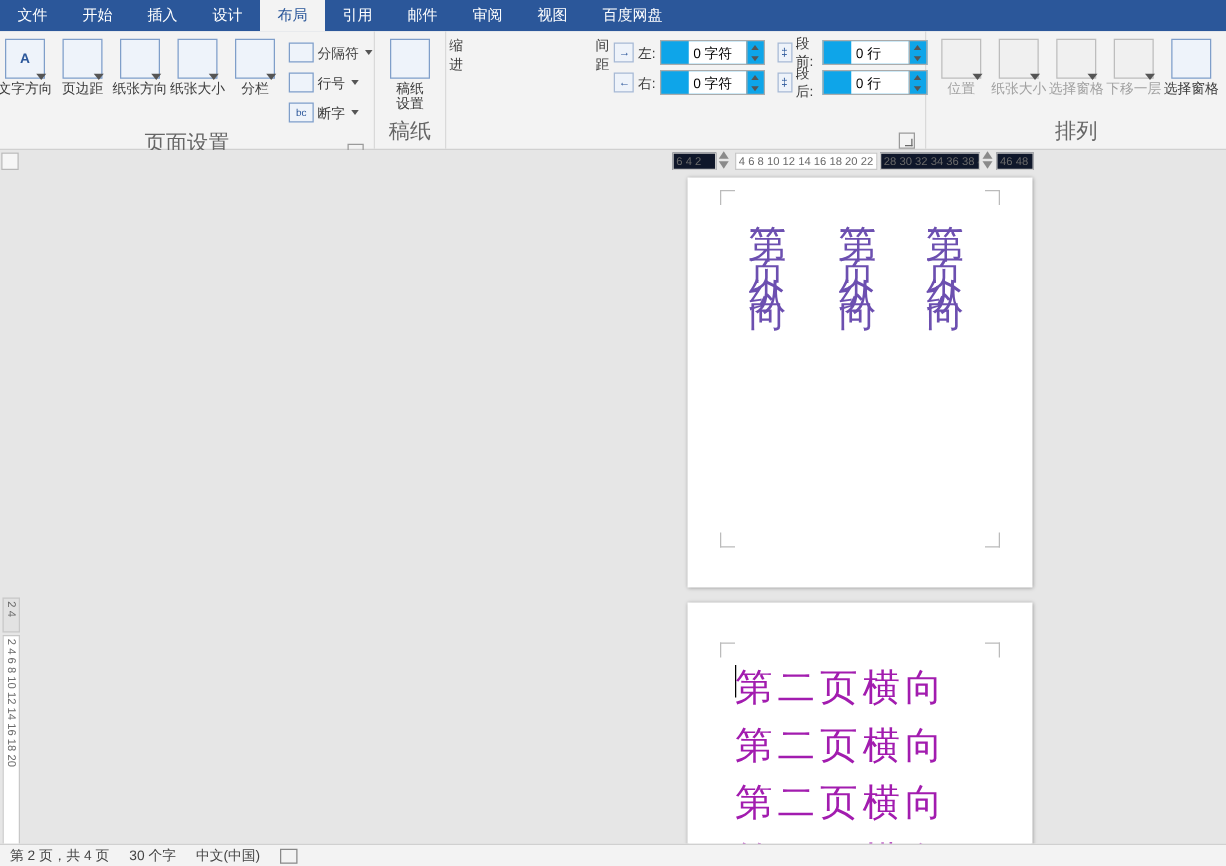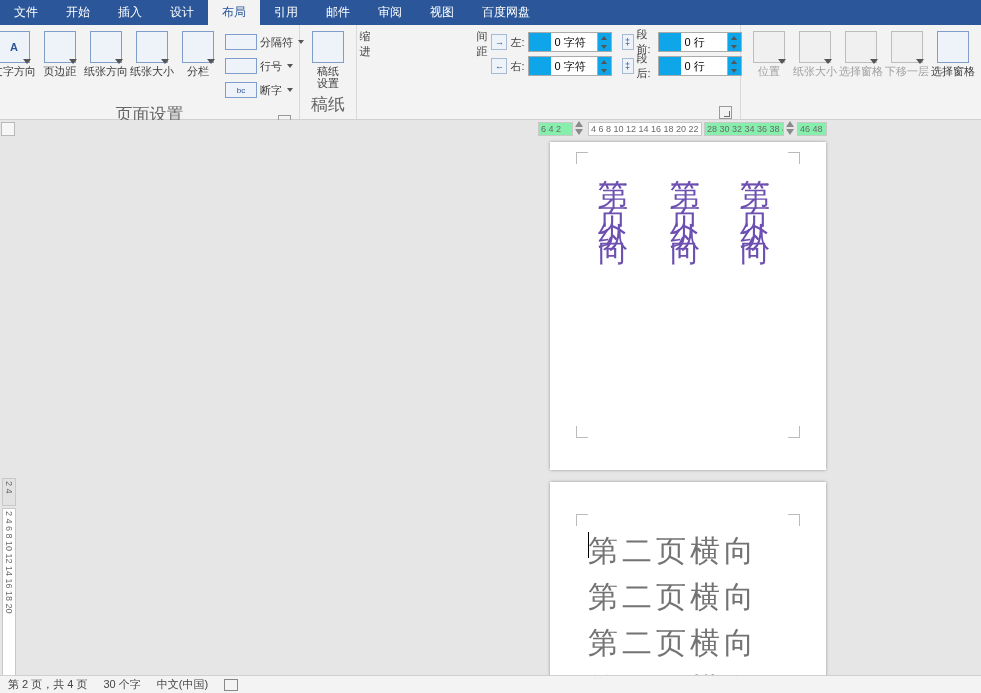--- a/index.html
+++ b/index.html
@@ -18,21 +18,21 @@
 .group-body { flex: 1; display: flex; align-items: flex-start; gap: 2px; padding-top: 2px; }
 .group-label { font-size: 17px; color: #666; padding: 2px 0 3px 0; text-align: center; width: 100%; }
 .bigbtn { width: 44px; display: flex; flex-direction: column; align-items: center; gap: 2px; color: #3b3b3b; font-size: 11px; line-height: 12px; text-align: center; cursor: pointer; padding-top: 2px; }
 .bigbtn.disabled { color: #a0a0a0; }
 .bigicon { width: 32px; height: 32px; border: 1px solid #7f9ec9; background: #eef3fa; position: relative; }
 .bigicon.grayicon { border-color: #bdbdbd; background: #f0f0f0; }
 .bigicon.arrow::after { content:""; position:absolute; right:-2px; bottom:-2px; border-left:4px solid transparent; border-right:4px solid transparent; border-top:5px solid #555; }
 .stack { display:flex; flex-direction:column; gap:2px; padding-top:2px; }
 .smallrow { display:flex; align-items:center; gap:3px; height:22px; color:#3b3b3b; font-size:11px; white-space:nowrap; cursor:pointer; padding: 0 3px; }
 .smallrow.disabled { color:#a0a0a0; }
-.smallicon { width:32px; height:16px; border:1px solid #7f9ec9; background:#eef3fa; }
+.smallicon { width:20px; height:16px; border:1px solid #7f9ec9; background:#eef3fa; }
 .smallicon.gray { border-color:#bdbdbd; background:#f0f0f0; }
 .caret { width:0;height:0;border-left:3px solid transparent;border-right:3px solid transparent;border-top:4px solid #555; margin-left:2px;}
 .caret.gray { border-top-color:#bbb; }
 
 .field { display:flex; align-items:center; gap:3px; height:22px; font-size:11px; color:#3b3b3b; }
 .field .lbl-ic { width:16px;height:16px;border:1px solid #a7b9d4;background:#eef3fa;display:flex;align-items:center;justify-content:center;font-size:9px;color:#2b579a;}
 .spin { display:flex; align-items:center; border:1px solid #ababab; background:#0ea5e9; height:20px;padding-left:22px; }
 .spin input { border:none; width:46px; height:18px; font-size:11px; padding:0 4px; outline:none; }
 .spin .arrows { width:14px; height:18px; border-left:1px solid #ababab; display:flex; flex-direction:column; }
 .spin .arrows div { flex:1; display:flex; align-items:center; justify-content:center; }
@@ -40,21 +40,21 @@
 .tri-dn { width:0;height:0;border-left:3px solid transparent;border-right:3px solid transparent;border-top:4px solid #555;}
 
 .dlaunch { width:100%; display:flex; justify-content:flex-end; padding-right:2px; margin-top:-14px;}
 .dlaunch .box { width:13px;height:13px;border:1px solid #9a9a9a; position:relative;}
 .dlaunch .box::after { content:""; position:absolute; right:1px; bottom:1px; width:5px;height:5px;border-right:1px solid #6a6a6a;border-bottom:1px solid #6a6a6a;}
 
 
 .ruler-top { height:18px; background:#e6e6e6; position:relative; font-size:9px; color:#6a6a6a; }
 .ruler-top .corner { position:absolute; left:1px; top:2px; width:14px;height:14px;border:1px solid #b9b9b9; background:#f6f6f6;}
 .ruler-strip { position:absolute; top:2px; height:14px; background:#fff; border:1px solid #c8c8c8; display:flex; align-items:center; padding:0 2px; gap:4px; white-space:nowrap; overflow:hidden;}
-.ruler-strip.shade { background:#86efac; }
+.ruler-strip.shade { background:#0f172a; }
 .ind { position:absolute; top:1px; width:9px; height:8px; }
 .ind::before { content:""; position:absolute; left:0; width:0;height:0;border-left:4px solid transparent;border-right:4px solid transparent;border-bottom:6px solid #8a8a8a;}
 .ind::after { content:""; position:absolute; top:8px; left:0; width:0;height:0;border-left:4px solid transparent;border-right:4px solid transparent;border-top:6px solid #8a8a8a;}
 
 
 .workspace { position:absolute; top:138px; left:0; right:0; bottom:18px; background:#e6e6e6; overflow:hidden; }
 .vruler { position:absolute; left:2px; top:0; bottom:0; width:16px; }
 .vruler .strip { position:absolute; left:0; width:14px; background:#fff; border:1px solid #c8c8c8; writing-mode:vertical-rl; font-size:9px; color:#6a6a6a; display:flex; align-items:center; gap:4px; padding:2px 0; overflow:hidden;}
 .vruler .strip.shade { background:#e2e2e2; }
 
@@ -62,21 +62,21 @@
 .page .crop { position:absolute; width:12px; height:12px; }
 .crop.tl { border-left:1px solid #bbb; border-top:1px solid #bbb; }
 .crop.tr { border-right:1px solid #bbb; border-top:1px solid #bbb; }
 .crop.bl { border-left:1px solid #bbb; border-bottom:1px solid #bbb; }
 .crop.br { border-right:1px solid #bbb; border-bottom:1px solid #bbb; }
 
 .cursor-caret { position:absolute; width:1px; height:26px; background:#000; }
 
 .coltext { position:absolute; font-family: "SimSun","NSimSun",serif; color:#6c4fb0; }
 .coltext.v { writing-mode: vertical-rl; text-orientation: upright; font-size:30px; line-height:34px; letter-spacing: 14px;}
-.rowtext { font-family:"SimSun","NSimSun",serif; color:#737373; font-size:30px; line-height:46px; letter-spacing: 4px; text-align: right; }
+.rowtext { font-family:"SimSun","NSimSun",serif; color:#a21caf; font-size:30px; line-height:46px; letter-spacing: 4px; text-align: right; }
 
 
 .status { position:absolute; left:0; right:0; bottom:0; height:18px; background:#f3f3f3; border-top:1px solid #d0d0d0; display:flex; align-items:center; gap:16px; padding:0 8px; font-size:11px; color:#444; }
 .status .spacer { flex:1; }
 .status .ic { width:14px;height:12px;border:1px solid #888; }
 </style>
 </head>
 <body>
 
 <div class="tabbar">
@@ -245,20 +245,21 @@
       </div>
       <div class="bigbtn disabled">
         <div class="bigicon grayicon arrow"></div>
         <span>下移一层</span>
       </div>
       <div class="bigbtn">
         <div class="bigicon"></div>
         <span>选择窗格</span>
       </div>
     </div>
+    <div class="group-label">排列</div>
   </div>
 </div>
 
 <div class="ruler-top">
   <div class="corner"></div>
   <div class="ruler-strip shade" style="left:538px;width:35px;">6 4 2</div>
   <div class="ind" style="left:575px;"></div>
   <div class="ruler-strip" style="left:588px;width:114px;">4 6 8 10 12 14 16 18 20 22 24</div>
   <div class="ruler-strip shade" style="left:704px;width:80px;">28 30 32 34 36 38 40</div>
   <div class="ind" style="left:786px;"></div>

